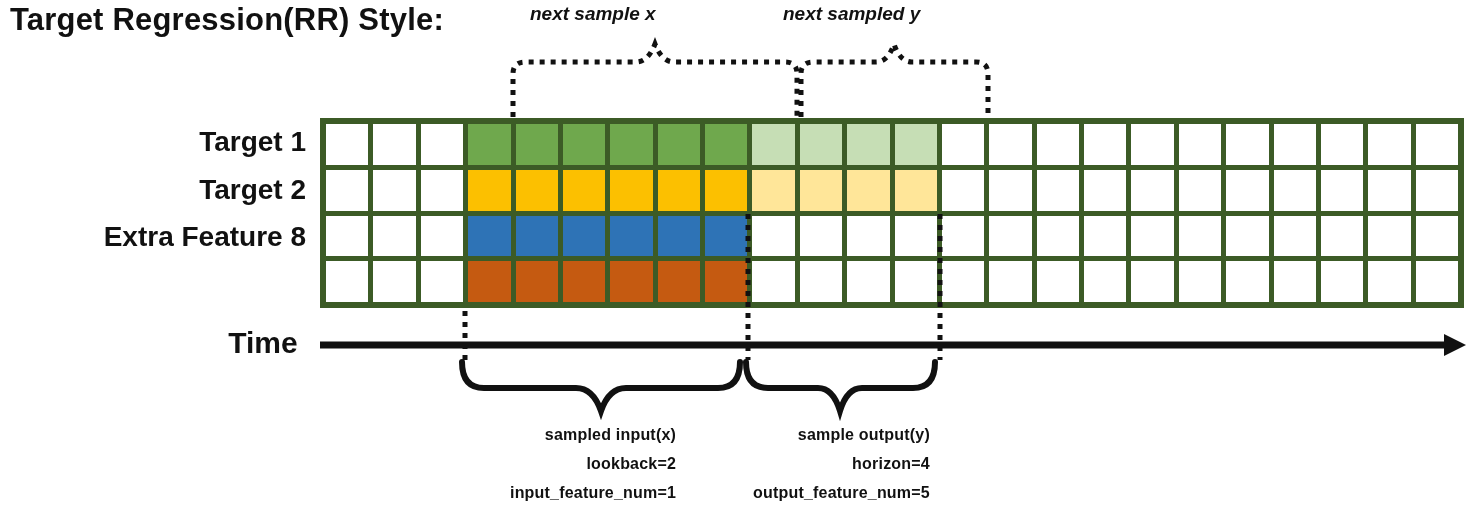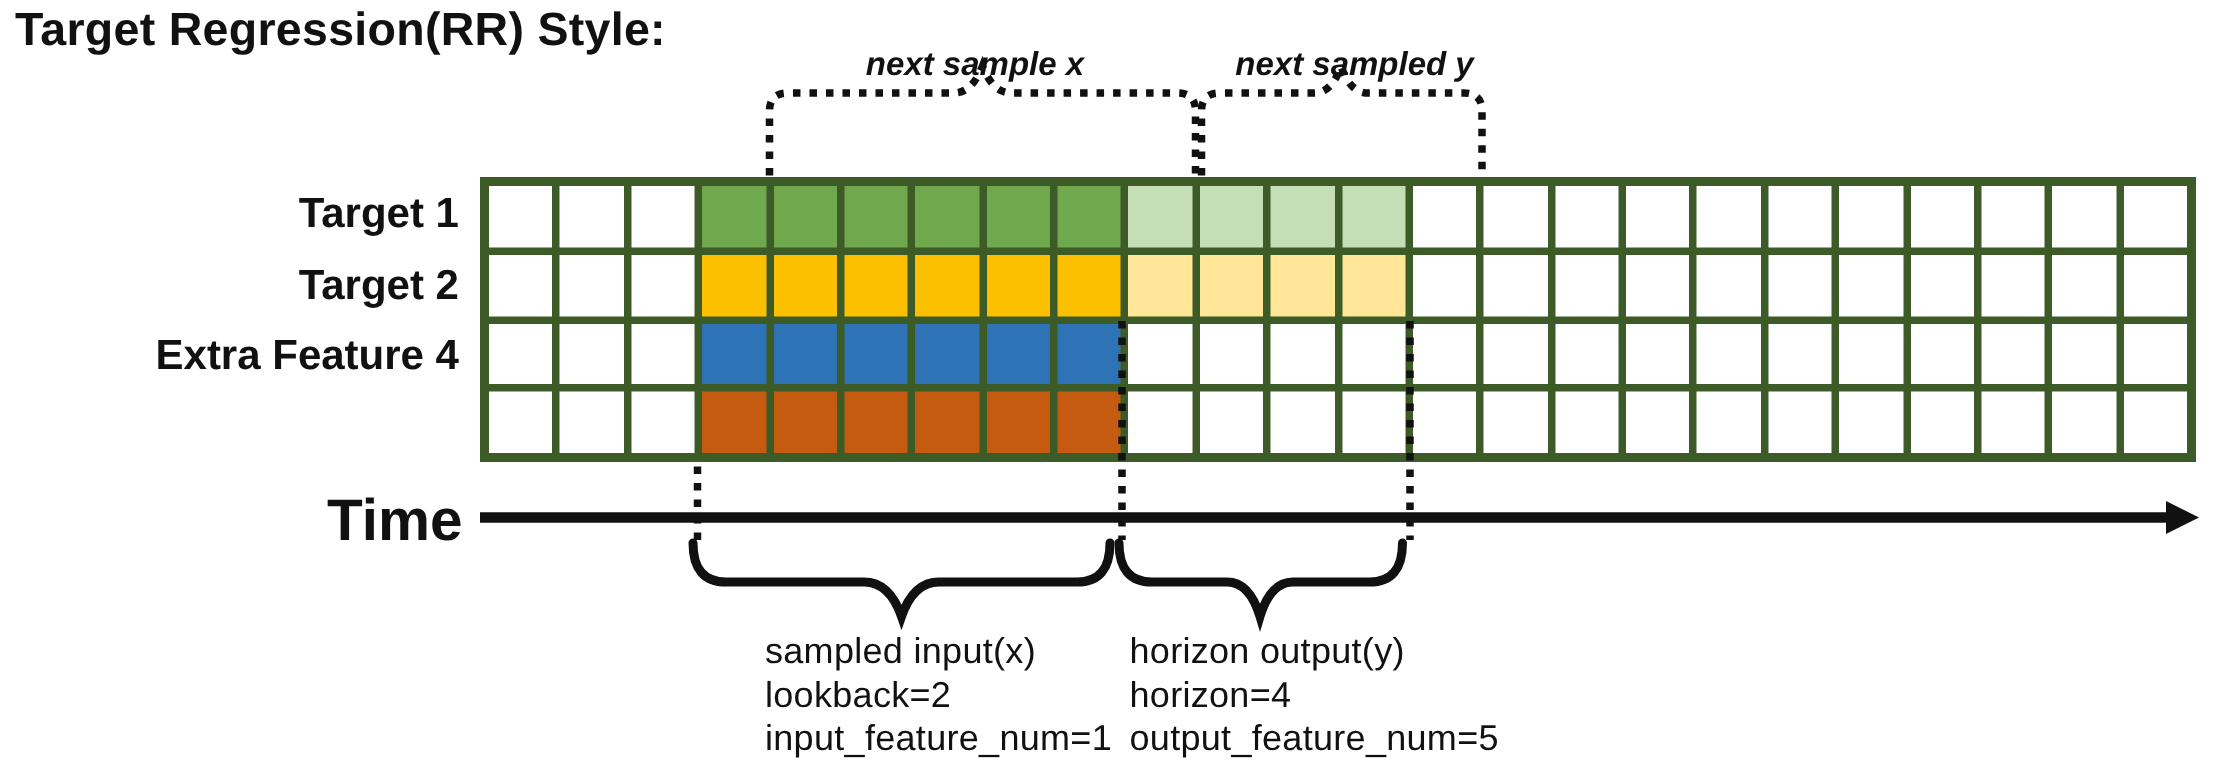--- a/index.html
+++ b/index.html
@@ -5,63 +5,63 @@
   html,body{margin:0;padding:0;background:#ffffff;}
   .canvas{
     position:relative;width:1476px;height:516px;background:#ffffff;
     font-family:"Liberation Sans", sans-serif;color:#111;overflow:hidden;
   }
   .title{
     position:absolute;left:10px;top:2px;font-size:31px;font-weight:700;
     letter-spacing:0.2px;white-space:nowrap;
   }
   .next-label{
-    position:absolute;top:3px;width:240px;text-align:center;
-    font-size:22px;font-weight:700;font-style:italic;white-space:nowrap;margin-top:27px;
+    position:absolute;top:3px;width:240px;
+    font-size:19px;font-weight:700;font-style:italic;white-space:nowrap;
   }
   .next-label.x{left:530px;}
   .next-label.y{left:783px;}
   .row-labels{position:absolute;left:0;top:118px;width:306px;}
   .row-label{
     height:47.5px;line-height:47.5px;text-align:right;
     font-size:28px;font-weight:700;white-space:nowrap;
   }
   .grid{
     position:absolute;left:320px;top:118px;width:1144px;height:190px;
     box-sizing:border-box;padding:6px;display:grid;gap:5px;
     grid-template-columns:repeat(24,1fr);grid-template-rows:repeat(4,1fr);
   }
   .cell{width:100%;height:100%;}
   .time-label{
     position:absolute;left:218px;top:326px;width:90px;text-align:center;
-    font-size:39px;font-weight:700;
+    font-size:30px;font-weight:700;
   }
   .overlay{position:absolute;left:0;top:0;pointer-events:none;}
   .ann-block{
-    position:absolute;top:420px;font-size:24px;line-height:29px;
-    font-weight:400;white-space:nowrap;letter-spacing:0.2px;
+    position:absolute;top:420px;font-size:16px;line-height:29px;
+    font-weight:700;white-space:nowrap;letter-spacing:0.2px;text-align:right;
   }
   .ann-block.input{left:510px;}
   .ann-block.output{left:753px;}
   .ann-line{display:block;}
 </style>
 </head>
 <body>
 
 <div class="canvas">
 
   <div class="title">Target Regression(RR) Style:</div>
 
   <div class="next-label x">next sample x</div>
   <div class="next-label y">next sampled y</div>
 
   <div class="row-labels">
     <div class="row-label">Target 1</div>
     <div class="row-label">Target 2</div>
-    <div class="row-label">Extra Feature 4</div>
+    <div class="row-label">Extra Feature 8</div>
   </div>
 
   <div class="grid" style="background: rgb(60, 91, 38);">
       <div class="cell" style="background: rgb(255, 255, 255);"></div>
       <div class="cell" style="background: rgb(255, 255, 255);"></div>
       <div class="cell" style="background: rgb(255, 255, 255);"></div>
       <div class="cell" style="background: rgb(111, 168, 77);"></div>
       <div class="cell" style="background: rgb(111, 168, 77);"></div>
       <div class="cell" style="background: rgb(111, 168, 77);"></div>
       <div class="cell" style="background: rgb(111, 168, 77);"></div>
@@ -175,18 +175,18 @@
 
     <path d="M 746 362 Q 746 388 768 388 L 818 388 Q 833 388 840 411 Q 847 388 862 388 L 913 388 Q 935 388 935 362" fill="none" stroke="#111" stroke-width="6" stroke-linecap="round"></path>
   </svg>
 
   <div class="ann-block input">
     <span class="ann-line">sampled input(x)</span>
     <span class="ann-line">lookback=2</span>
     <span class="ann-line">input_feature_num=1</span>
   </div>
   <div class="ann-block output">
-    <span class="ann-line">horizon output(y)</span>
+    <span class="ann-line">sample output(y)</span>
     <span class="ann-line">horizon=4</span>
     <span class="ann-line">output_feature_num=5</span>
   </div>
 
 </div>
 
 </body></html>

